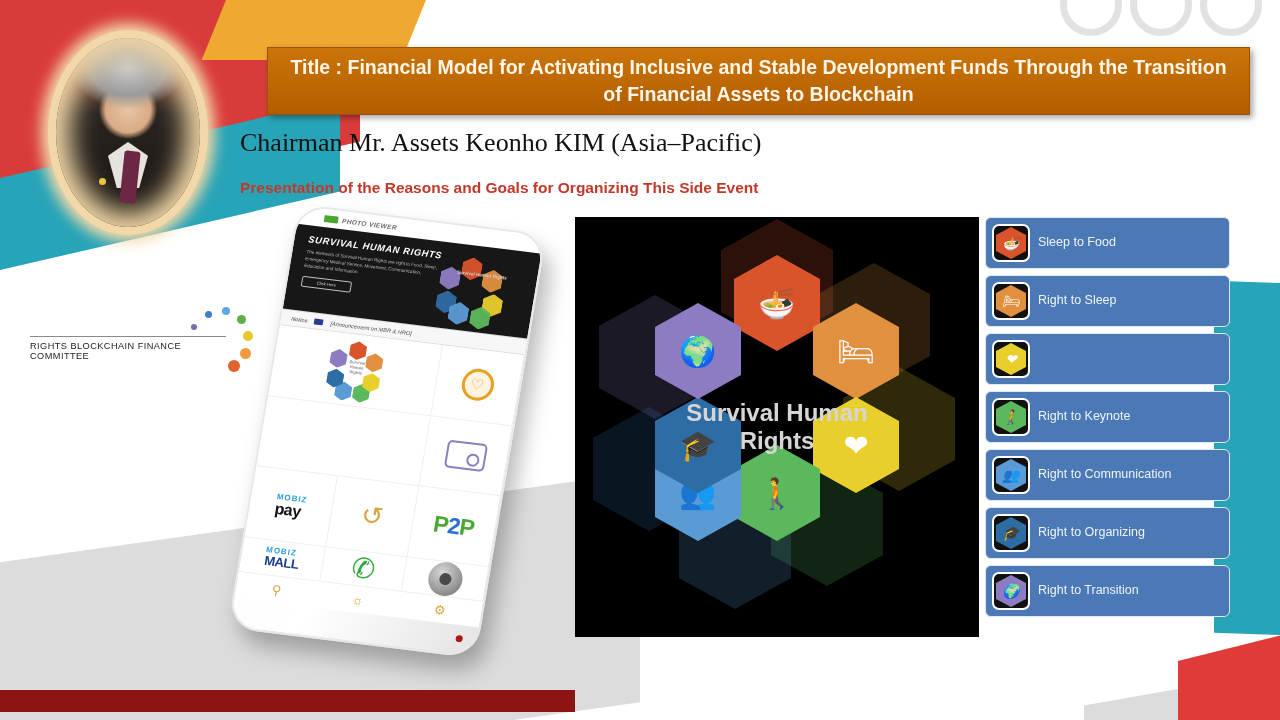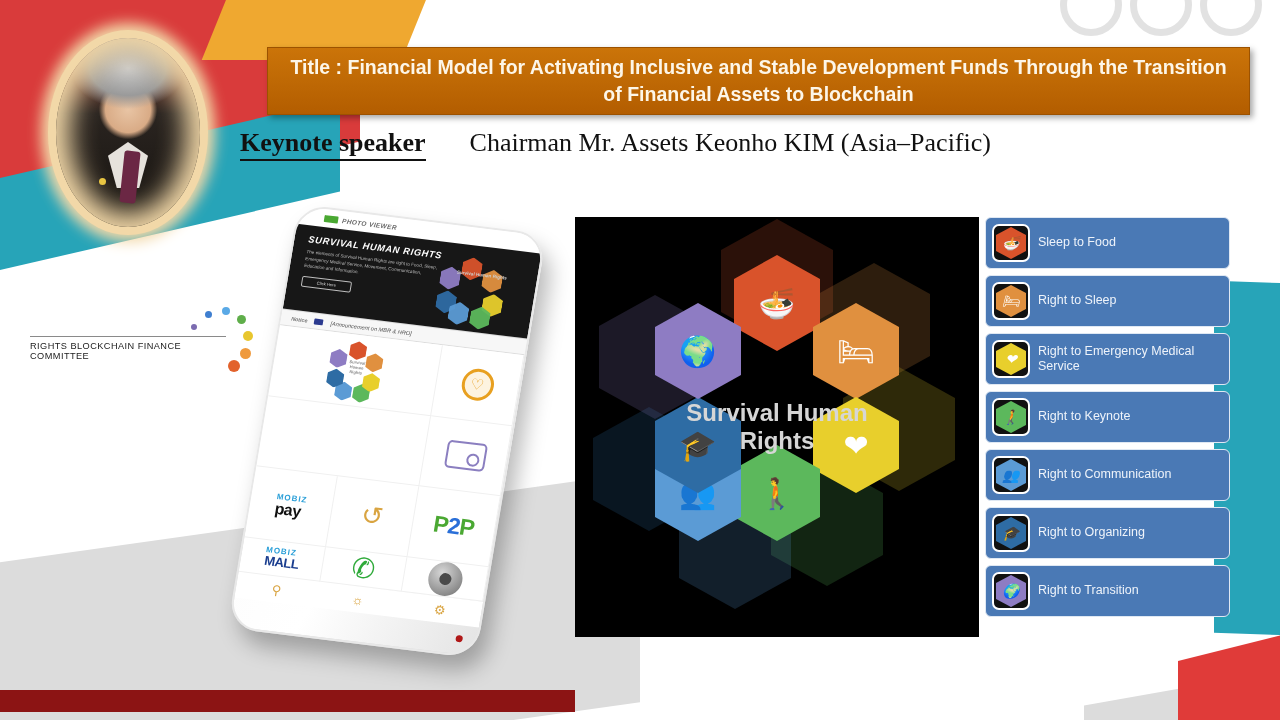--- a/index.html
+++ b/index.html
@@ -318,23 +318,23 @@
       </div>
     <div class="logo-rule"></div>
     <div class="logo-sub">RIGHTS BLOCKCHAIN FINANCE COMMITTEE</div>
   </div>
 
   <div class="title-bar">
     <div class="title-text">Title : Financial Model for Activating Inclusive and Stable Development Funds Through the Transition of Financial Assets to Blockchain</div>
   </div>
 
   <div class="keynote-row">
-    <div class="keynote-label">Keynote speaker</div>
     <div class="keynote-name">Chairman Mr. Assets Keonho KIM (Asia–Pacific)</div>
   </div>
+  <div class="subtitle">Presentation of the Reasons and Goals for Organizing This Side Event</div>
 
   <div class="phone">
     <div class="phone-body">
       <div class="phone-topbar">
         <span class="pv-mark"></span>
         <span class="pv-text">PHOTO VIEWER</span>
       </div>
       <div class="phone-hero">
         <div class="hero-title">SURVIVAL HUMAN RIGHTS</div>
         <div class="hero-desc">The elements of Survival Human Rights are right to Food, Sleep, Emergency Medical Service, Movement, Communication, Education and Information.</div>
@@ -456,21 +456,20 @@
           <div class="right-item" style="background: rgb(74, 121, 181);">
             <div class="right-icon">
               <i style="background: rgb(224, 144, 63);">🛏</i>
             </div>
             <div class="right-label">Right to Sleep</div>
           </div>
           <div class="right-item" style="background: rgb(74, 121, 181);">
             <div class="right-icon">
               <i style="background: rgb(232, 207, 44);">❤</i>
             </div>
-            <div class="right-label">Right to Emergency Medical Service</div>
           </div>
           <div class="right-item" style="background: rgb(74, 121, 181);">
             <div class="right-icon">
               <i style="background: rgb(92, 184, 92);">🚶</i>
             </div>
             <div class="right-label">Right to Keynote</div>
           </div>
           <div class="right-item" style="background: rgb(74, 121, 181);">
             <div class="right-icon">
               <i style="background: rgb(91, 155, 213);">👥</i>

